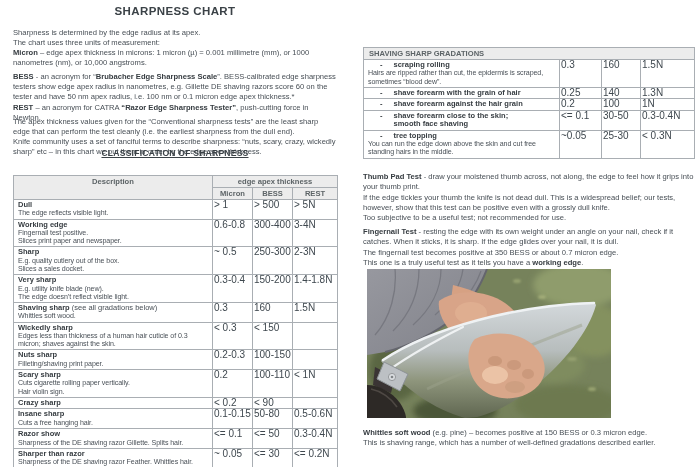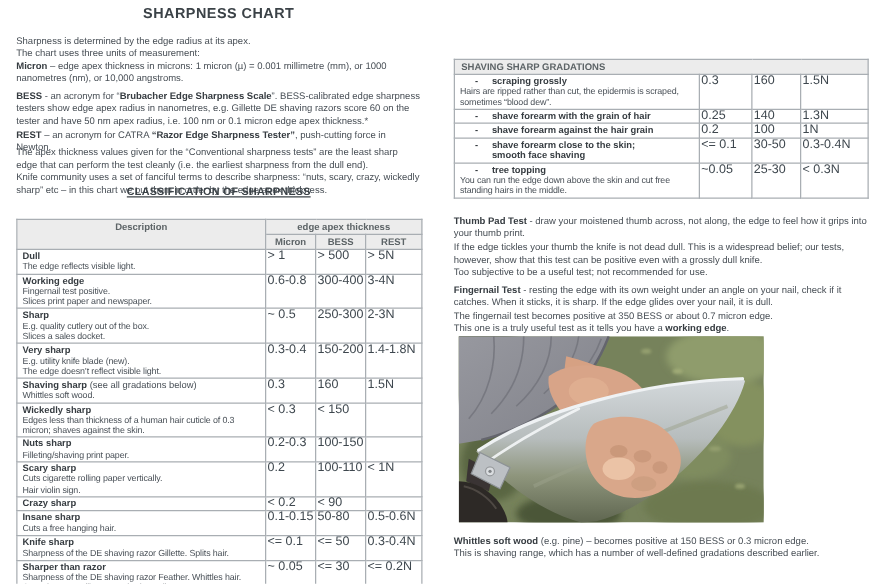--- a/index.html
+++ b/index.html
@@ -183,21 +183,21 @@
           <td class="dcell">
             <div class="rtitle"><b>Insane sharp</b></div>
             <div class="rdesc">Cuts a free hanging hair.</div>
           </td>
           <td class="vcell">0.1-0.15</td>
           <td class="vcell">50-80</td>
           <td class="vcell">0.5-0.6N</td>
         </tr>
         <tr>
           <td class="dcell">
-            <div class="rtitle"><b>Knife sharp</b></div>
+            <div class="rtitle"><b>Razor show</b></div>
             <div class="rdesc">Sharpness of the DE shaving razor Gillette. Splits hair.</div>
           </td>
           <td class="vcell">&lt;= 0.1</td>
           <td class="vcell">&lt;= 50</td>
           <td class="vcell">0.3-0.4N</td>
         </tr>
         <tr>
           <td class="dcell">
             <div class="rtitle"><b>Sharper than razor</b></div>
             <div class="rdesc">Sharpness of the DE shaving razor Feather. Whittles hair.
@@ -223,21 +223,21 @@
     <thead>
       <tr>
           <th colspan="4" class="left-h">SHAVING SHARP GRADATIONS</th>
         </tr>
     </thead>
     <tbody>
         <tr>
           <td class="dcell">
             <div class="rtitle bullet">
               <span class="dash">-</span>
-              <b>scraping grossly</b>
+              <b>scraping rolling</b>
             </div>
             <div class="rdesc">Hairs are ripped rather than cut, the epidermis is scraped, sometimes “blood dew”.</div>
           </td>
           <td class="vcell">0.3</td>
           <td class="vcell">160</td>
           <td class="vcell">1.5N</td>
         </tr>
         <tr>
           <td class="dcell">
             <div class="rtitle bullet">

